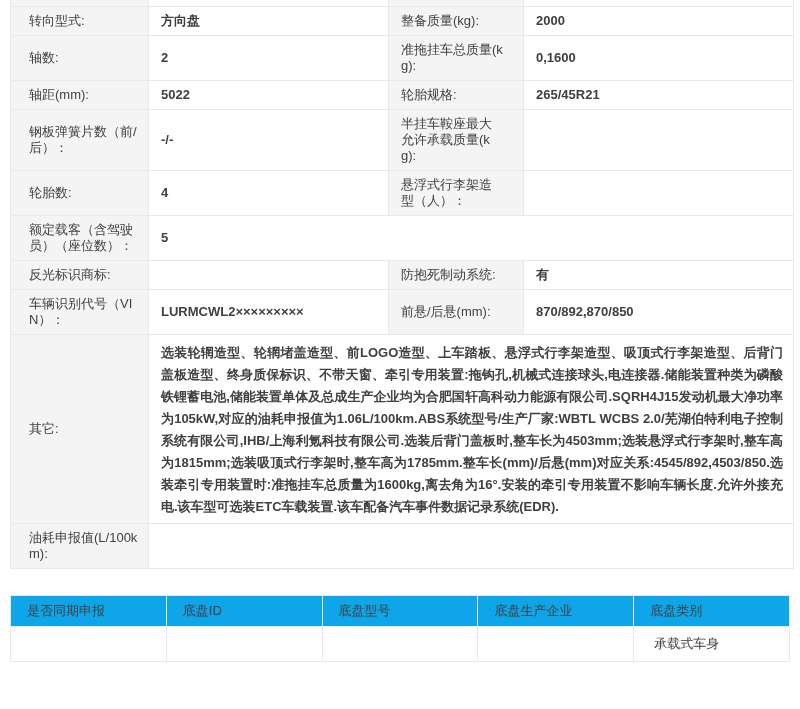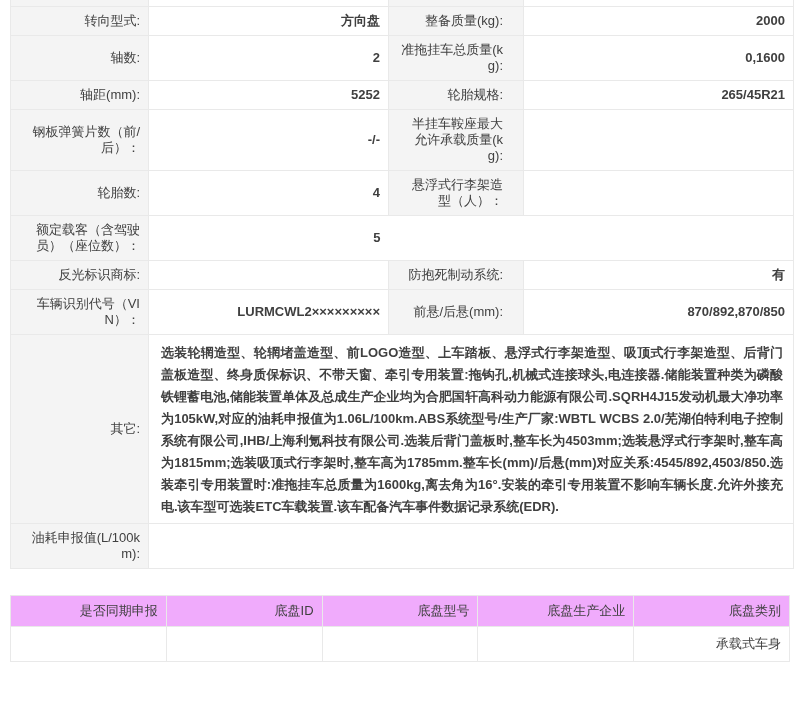--- a/index.html
+++ b/index.html
@@ -15,21 +15,21 @@
   .wrap{ padding:0 7px 0 10px; }
 
   table{
     border-collapse:collapse;
     table-layout:fixed;
     width:783px;
   }
   th,td{
     border:1px solid #e9e9e9;
     font-weight:normal;
-    text-align:right;
+    text-align:left;
     vertical-align:middle;
     word-break:break-all;
     overflow:hidden;
   }
   
   .r-partial th,.r-partial td{
     height:6px; padding:0; border-top:none;
   }
   .lbl{
     background:#f4f4f4;
@@ -55,22 +55,22 @@
   .longtext{
     padding:7px 10px 5px 12px;
     line-height:22px;
     text-align:justify;
   }
   .spec .r-note td{ height:17px; }
 
   
   .subtable{ width:780px; margin-top:26px; }
   .subtable th{
-    background:#f0abfc;
-    padding:8px 8px 8px 28px;
+    background:#0ea5e9;
+    padding:8px 8px 8px 16px;
     line-height:14px;
   }
   .subtable td{
     background:#ffffff;
     padding:10px 8px 10px 20px;
     line-height:14px;
     height:14px;
   }
 </style>
 </head>
@@ -99,21 +99,21 @@
       <td class="val">2000</td>
     </tr>
     <tr>
       <th class="lbl">轴数:</th>
       <td class="val">2</td>
       <th class="lbl2">准拖挂车总质量(kg):</th>
       <td class="val">0,1600</td>
     </tr>
     <tr>
       <th class="lbl">轴距(mm):</th>
-      <td class="val">5252</td>
+      <td class="val">5022</td>
       <th class="lbl2">轮胎规格:</th>
       <td class="val">265/45R21</td>
     </tr>
     <tr>
       <th class="lbl">钢板弹簧片数（前/后）：</th>
       <td class="val">-/-</td>
       <th class="lbl2">半挂车鞍座最大允许承载质量(kg):</th>
       <td class="val"></td>
     </tr>
     <tr>

